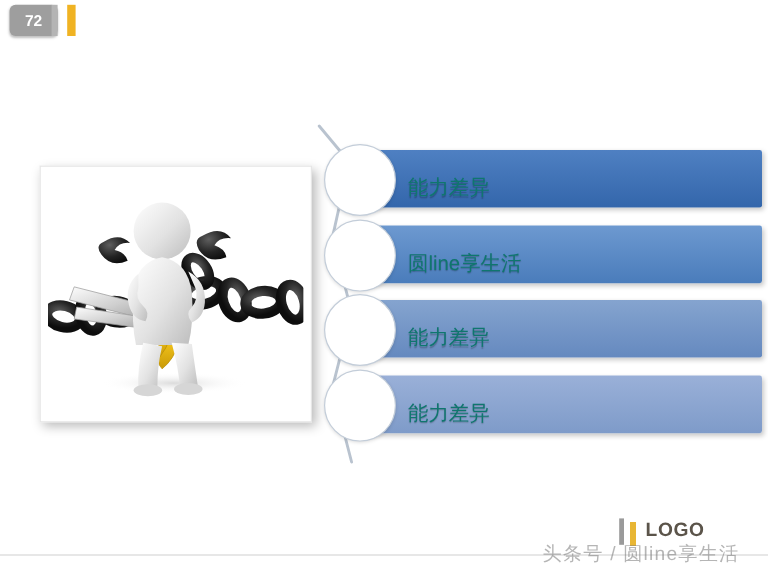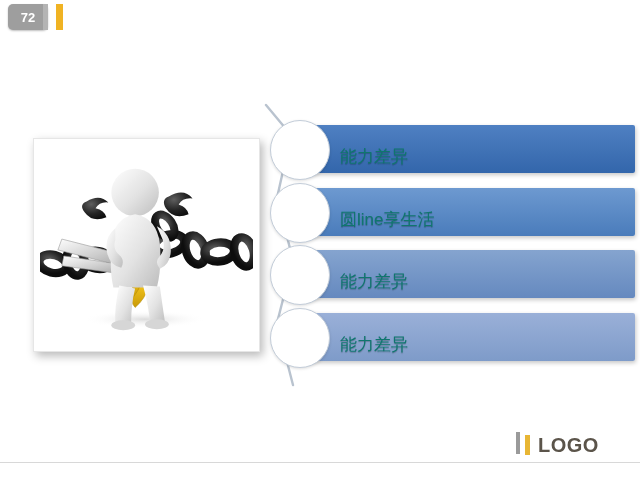--- a/index.html
+++ b/index.html
@@ -67,21 +67,21 @@
     box-shadow:0 1px 3px rgba(0,0,0,.13);
   }
 
   
   .bottom-rule{position:absolute;left:0;top:462px;width:640px;height:1px;background:#d8d8d8;}
 
   
   .logo-group{position:absolute;left:516px;top:432px;}
   .logo-bar-gray{position:absolute;left:0;top:0;width:4px;height:22px;background:#9a9a9a;}
   .logo-bar-yellow{position:absolute;left:9px;top:3px;width:5px;height:20px;background:#e8b634;}
-  .logo-text{position:absolute;left:22px;top:2px;font-size:20px;font-weight:bold;color:#5b544a;letter-spacing:.5px;}
+  .logo-text{position:absolute;left:22px;top:2px;font-size:16px;font-weight:bold;color:#5b544a;letter-spacing:.5px;}
 
   
   .watermark{
     position:absolute;left:452px;top:452px;
     font-size:16px;color:rgba(120,120,120,.55);
     white-space:nowrap;letter-spacing:1px;
   }
 </style>
 </head>
 <body>
@@ -199,14 +199,15 @@
   </div>
 
   <div class="bottom-rule"></div>
 
   <div class="logo-group">
     <div class="logo-bar-gray"></div>
     <div class="logo-bar-yellow"></div>
     <div class="logo-text">LOGO</div>
   </div>
 
+  <div class="watermark">头条号 / 圆line享生活</div>
 
 </div>
 
 </body></html>

